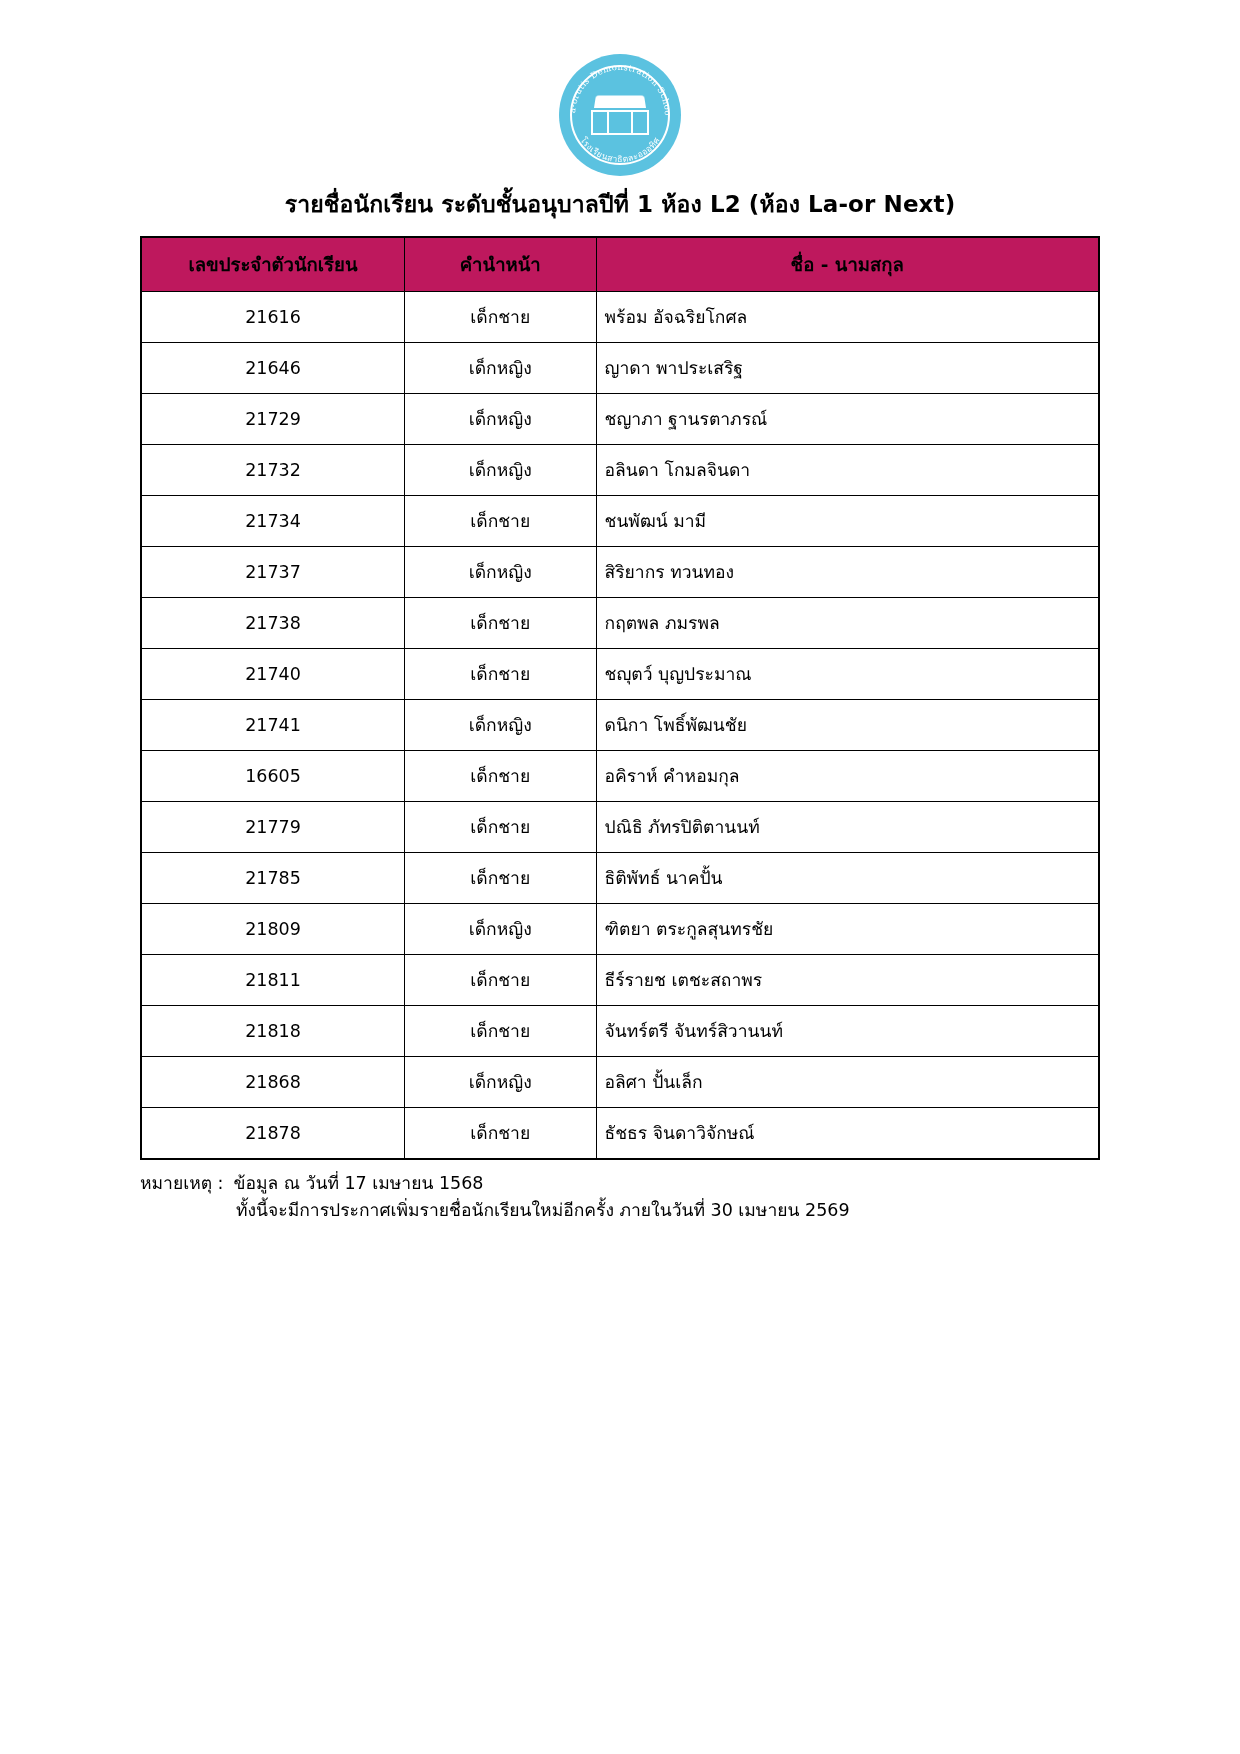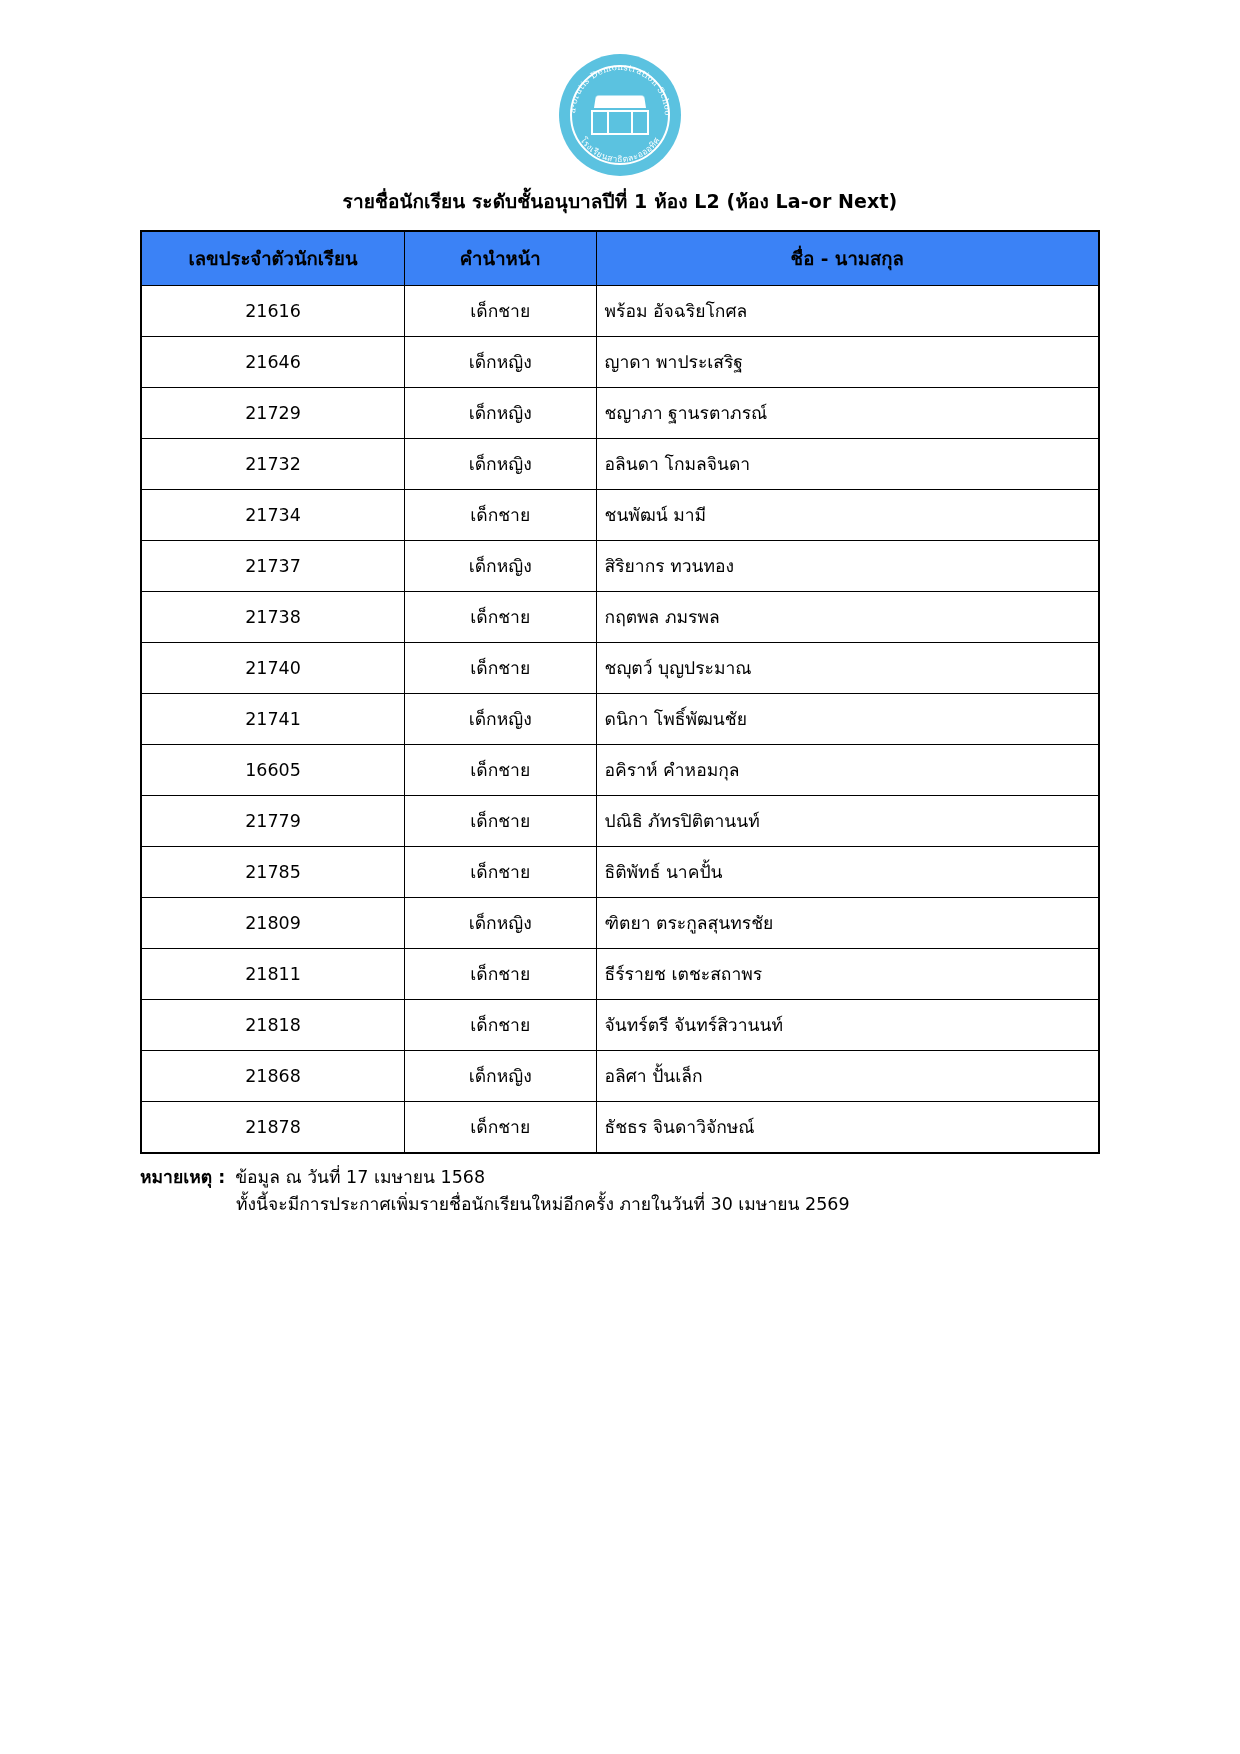--- a/index.html
+++ b/index.html
@@ -99,37 +99,37 @@
   }
   .logo .arc-text text {
     font-size: 8.5px;
     fill: #ffffff;
     font-family: "DejaVu Serif", serif;
     letter-spacing: 0.4px;
   }
   
   .doc-title {
     text-align: center;
-    font-size: 19px;
+    font-size: 23px;
     font-weight: bold;
     margin: 0 0 14px 0;
     letter-spacing: 0.1px;
   }
   
   table.roster {
     border-collapse: collapse;
     width: 100%;
     table-layout: fixed;
     border: 2px solid #000000;
   }
   table.roster col.c1 { width: 27.5%; }
   table.roster col.c2 { width: 20%; }
   table.roster col.c3 { width: 52.5%; }
   table.roster th {
-    background: #3b82f6;
+    background: #be185d;
     border: 1px solid #000000;
     font-size: 18.5px;
     font-weight: bold;
     padding: 12px 6px;
     text-align: center;
   }
   table.roster td {
     border: 1px solid #000000;
     font-size: 17.5px;
     padding: 11px 8px;
@@ -142,21 +142,21 @@
   .notes {
     margin-top: 10px;
     font-size: 17.5px;
     line-height: 1.55;
   }
   .notes .note-line1 {
     display: flex;
     align-items: baseline;
   }
   .notes .note-label {
-    font-weight: bold;
+    font-weight: normal;
     margin-right: 10px;
     white-space: nowrap;
   }
   .notes .note-line2 {
     padding-left: 96px;
   }
 </style>
 </head>
 <body>
 

